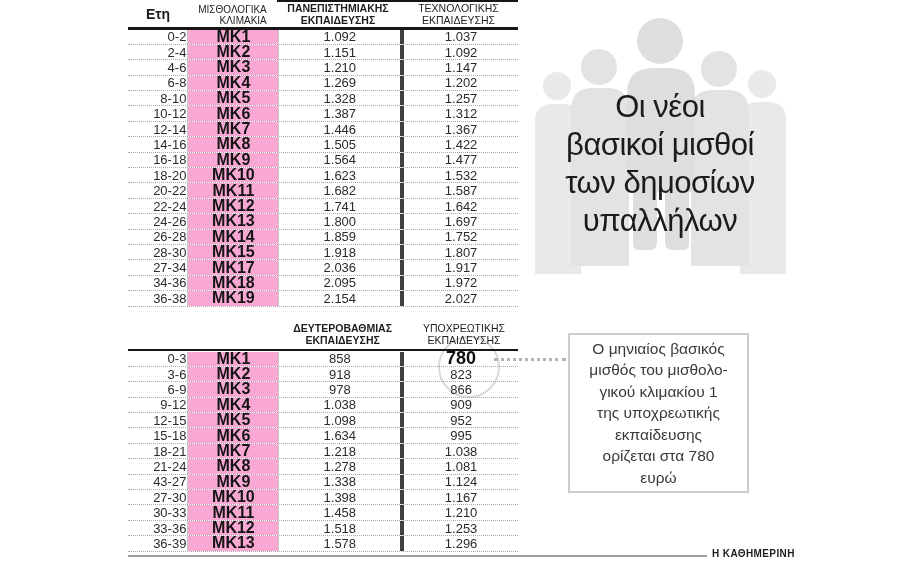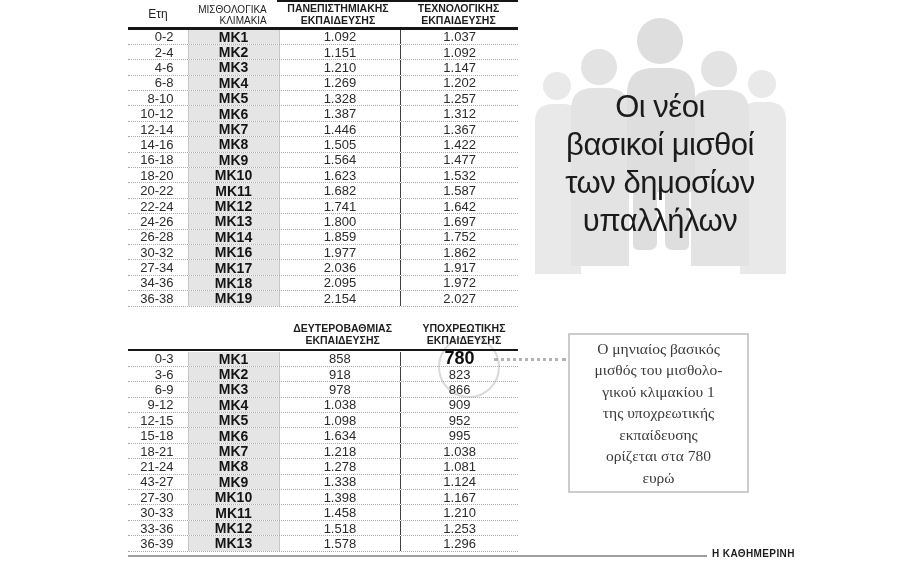--- a/index.html
+++ b/index.html
@@ -6,53 +6,53 @@
   body { background:#fff; font-family:"Liberation Sans", sans-serif; }
   #stage { position:relative; width:900px; height:561px; background:#ffffff; overflow:hidden; }
 
   
   #table-wrap { position:absolute; left:128px; top:0; width:390px; height:561px; z-index:2; }
   .topline-pe-te { position:absolute; left:149px; top:0; width:241px; height:2px; background:#161616; }
   .header1 { position:absolute; left:0; top:2px; width:390px; height:25px; display:flex; }
   .header2 { position:absolute; left:0; top:321px; width:390px; height:27px; display:flex;gap:12px; }
   .hcell { display:flex; align-items:center; justify-content:center; text-align:center;
            white-space:pre-line; line-height:11.5px; color:#1d1d1d; }
-  .h-years { width:60px; font-size:12px; font-weight:normal;text-align:right; }
+  .h-years { width:60px; font-size:14px; font-weight:bold;text-align:right; }
   .h-mk    { width:89px; font-size:10px; font-weight:normal; line-height:11px;text-align:right; }
   .h-edu1  { width:122px; font-size:10.5px; font-weight:bold; }
-  .h-edu2  { width:119px; font-size:10.5px; font-weight:bold; }
+  .h-edu2  { width:119px; font-size:10.5px; font-weight:normal; }
   .blackline { position:absolute; left:0; width:390px; height:2.5px; background:#161616; }
   #line-h1 { top:27px; }
   #line-h2 { top:348.5px; }
   #t1-rows { position:absolute; left:0; top:29.5px; width:390px; }
   #t2-rows { position:absolute; left:0; top:351.5px; width:390px; }
   .row { display:flex; height:15.4px; align-items:center; border-bottom:1px dotted #a9a9a9; }
   .cell { font-size:13px; color:#2b2b2b; height:100%; display:flex; align-items:center; }
-  .c0 { width:60px; justify-content:flex-end; padding-right:14px; }
-  .c1 { width:93px; justify-content:center; background:#e5e5e5;
+  .c0 { width:60px; justify-content:flex-end; padding-right:1px; }
+  .c1 { width:93px; justify-content:center; background:#f9a8d4;
         border-left:1px solid #c7c7c7; border-right:1px solid #c7c7c7;
-        font-weight:bold; font-size:14px; color:#141414; }
+        font-weight:bold; font-size:16px; color:#141414; }
   .c2 { width:122px; justify-content:center; }
-  .c3 { width:119px; justify-content:center; border-left:1px solid #404040; }
+  .c3 { width:119px; justify-content:center; border-left:4px solid #404040; }
   .hl { font-weight:bold; color:#0e0e0e; font-size:18px; }
 
   
   #footer-line { position:absolute; left:128px; top:555px; width:579px; height:2px; background:#9f9f9f; }
   #source { position:absolute; left:712px; top:548px; font-size:10px; font-weight:bold;
             letter-spacing:0.4px; color:#1d1d1d; }
 
   
   #silhouettes { position:absolute; left:533px; top:6px; width:258px; height:268px; z-index:0; }
   #main-title { position:absolute; left:543px; top:88px; width:234px; z-index:1;
                 font-size:31px; font-weight:normal; line-height:38px; letter-spacing:-0.5px;
                 color:#1b1b1b; text-align:center; white-space:pre-line; }
 
   #callout-box { position:absolute; left:568px; top:333px; width:181px; height:160px;
                  background:#fff; border:2px solid #cccccc; z-index:2;
-                 display:flex; align-items:center; justify-content:center;font-family:Liberation Serif, serif; }
+                 display:flex; align-items:center; justify-content:center; }
   #callout-text { font-size:15.5px; line-height:21.5px; color:#3a3a3a; text-align:center;
                   white-space:pre-line; }
 
   #connector-dots { position:absolute; left:494px; top:358px; width:72px; height:0;
                     border-top:3px dotted #b3b3b3; z-index:1; }
   #highlight-circle { position:absolute; left:438px; top:336px; width:62px; height:62px;
                       border:2px solid #dadada; border-radius:50%; z-index:1; background:transparent; }
 </style>
 </head>
 <body>
@@ -213,27 +213,27 @@
     <span class="cell c3">1.697</span>
   </div>
 
   <div class="row">
     <span class="cell c0">26-28</span>
     <span class="cell c1">ΜΚ14</span>
     <span class="cell c2">1.859</span>
     <span class="cell c3">1.752</span>
   </div>
 
-
-  <div class="row">
-    <span class="cell c0">30-32</span>
-    <span class="cell c1">ΜΚ16</span>
-    <span class="cell c2">1.977</span>
-    <span class="cell c3">1.862</span>
-  </div>
+  <div class="row">
+    <span class="cell c0">28-30</span>
+    <span class="cell c1">ΜΚ15</span>
+    <span class="cell c2">1.918</span>
+    <span class="cell c3">1.807</span>
+  </div>
+
 
   <div class="row">
     <span class="cell c0">27-34</span>
     <span class="cell c1">ΜΚ17</span>
     <span class="cell c2">2.036</span>
     <span class="cell c3">1.917</span>
   </div>
 
   <div class="row">
     <span class="cell c0">34-36</span>

